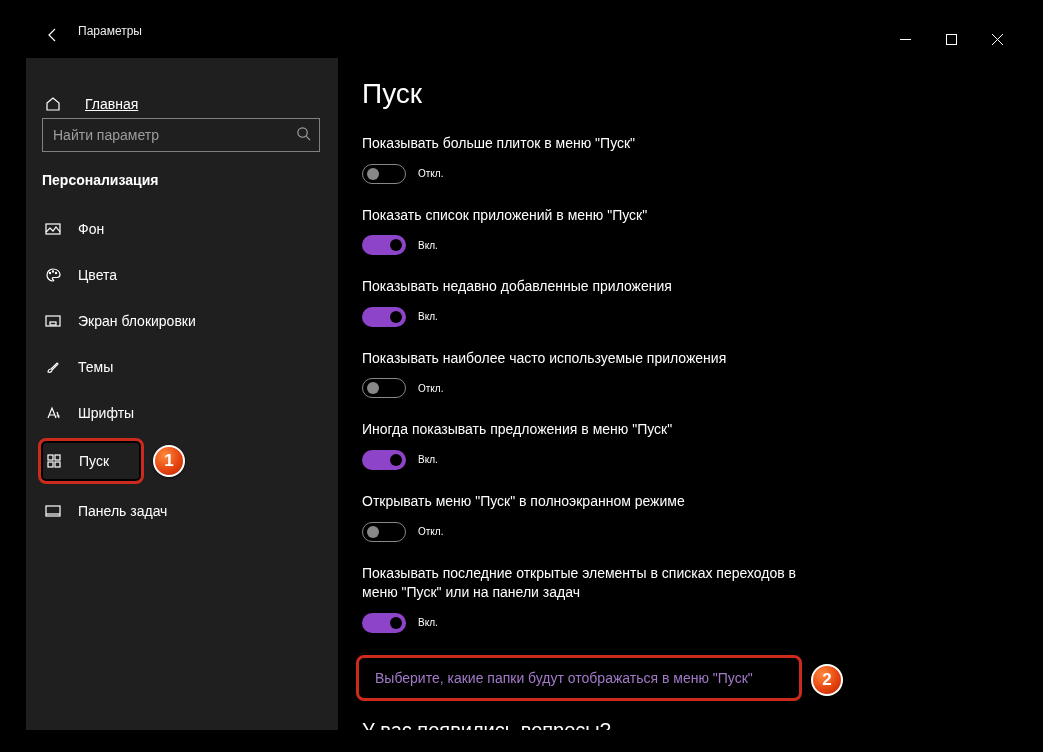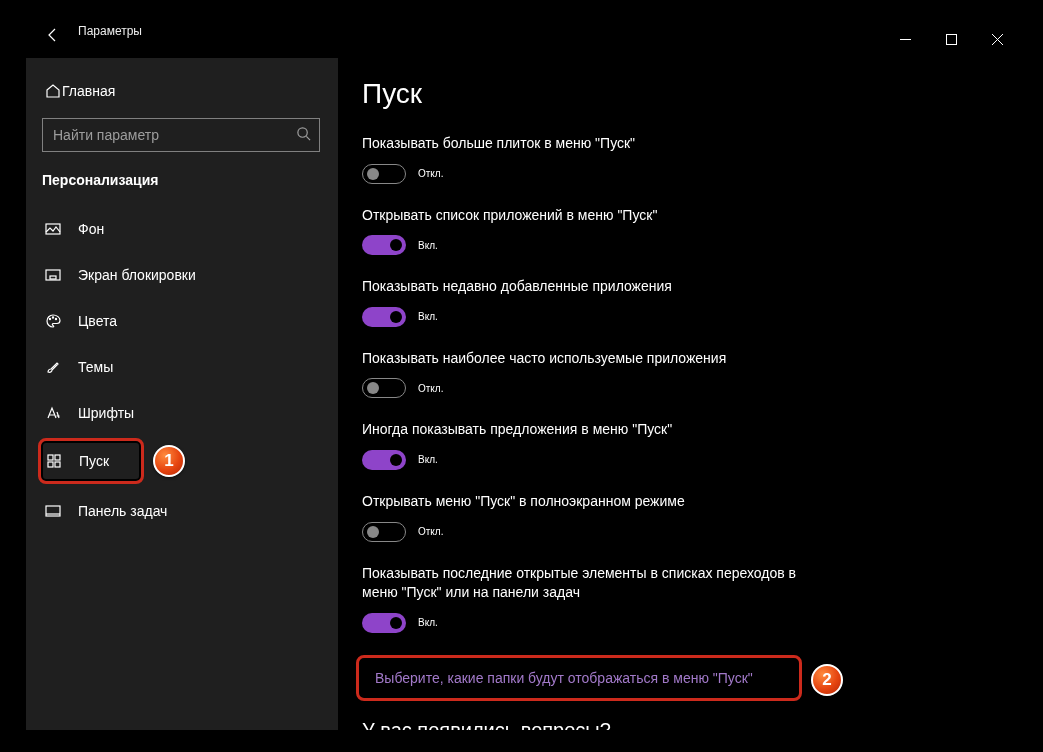--- a/index.html
+++ b/index.html
@@ -14,21 +14,21 @@
   }
   .tb-back { width: 22px; height: 22px; display: flex; align-items: center; justify-content: center; margin-right: 14px; color: #fff; }
   .tb-title { flex: 0 0 auto; }
   .tb-spacer { flex: 1; }
   .tb-controls { display: flex; }
   .tb-btn { width: 46px; height: 30px; display: flex; align-items: center; justify-content: center; color: #fff; }
   .tb-btn svg { stroke: #fff; }
   .body { flex: 1; display: flex; min-height: 0; }
 
   .sidebar { width: 312px; background: #1f1f1f; padding: 12px 4px 0 14px; display: flex; flex-direction: column; }
-  .sb-home { display: flex; align-items: center; height: 42px; gap: 0; padding-left: 4px; font-size: 14px; }
+  .sb-home { display: flex; align-items: flex-end; height: 42px; gap: 23px; padding-left: 4px; font-size: 14px; text-decoration: underline; }
   .sb-icon { width: 18px; display: flex; justify-content: center; align-items: center; }
   .searchbox {
     margin: 6px 14px 14px 2px; height: 34px; border: 1px solid #808080;
     display: flex; align-items: center; padding: 0 8px 0 10px; color: #9d9d9d;
     font-size: 14px; justify-content: space-between; background: transparent;
   }
   .sb-cat { font-size: 14px; font-weight: 600; color: #fff; padding: 6px 0 18px 2px; }
   .sb-item { display: flex; align-items: center; height: 46px; gap: 16px; padding-left: 4px; font-size: 14px; color: #fff; cursor: default; }
 
   .hl-1 {
@@ -130,37 +130,37 @@
               <rect x="1" y="3" width="14" height="10"></rect>
               <path d="M1 11 L5 7 L8 10 L11 6 L15 11"></path>
             </svg>
         </span>
         <span>Фон</span>
       </div>
 
       <div class="sb-item">
         <span class="sb-icon">
           <svg width="16" height="16" viewBox="0 0 16 16" fill="none" stroke="#fff" stroke-width="1.2">
-              <rect x="1" y="3" width="14" height="10"></rect>
-              <rect x="5" y="9" width="6" height="3"></rect>
-            </svg>
-        </span>
-        <span>Экран блокировки</span>
-      </div>
-
-      <div class="sb-item">
-        <span class="sb-icon">
-          <svg width="16" height="16" viewBox="0 0 16 16" fill="none" stroke="#fff" stroke-width="1.2">
               <path d="M8 2a6 6 0 1 0 0 12c1 0 1-1 0-1.5s-1-2 .5-2H12a3 3 0 0 0 3-3C15 4.5 12 2 8 2Z"></path>
               <circle cx="5" cy="6" r=".6" fill="#fff"></circle>
               <circle cx="8" cy="4.5" r=".6" fill="#fff"></circle>
               <circle cx="11" cy="6" r=".6" fill="#fff"></circle>
             </svg>
         </span>
         <span>Цвета</span>
+      </div>
+
+      <div class="sb-item">
+        <span class="sb-icon">
+          <svg width="16" height="16" viewBox="0 0 16 16" fill="none" stroke="#fff" stroke-width="1.2">
+              <rect x="1" y="3" width="14" height="10"></rect>
+              <rect x="5" y="9" width="6" height="3"></rect>
+            </svg>
+        </span>
+        <span>Экран блокировки</span>
       </div>
 
       <div class="sb-item">
         <span class="sb-icon">
           <svg width="16" height="16" viewBox="0 0 16 16" fill="none" stroke="#fff" stroke-width="1.2">
               <path d="M3 13c0-2 2-3 3-3l6-6 1 1-6 6c0 1-1 3-4 2Z"></path>
             </svg>
         </span>
         <span>Темы</span>
       </div>
@@ -208,21 +208,21 @@
         <div class="setting-label">Показывать больше плиток в меню "Пуск"</div>
         <div class="toggle-row">
           <div class="toggle off">
               <div class="knob"></div>
             </div>
           <span class="toggle-state">Откл.</span>
         </div>
       </div>
 
       <div class="setting">
-        <div class="setting-label">Открывать список приложений в меню "Пуск"</div>
+        <div class="setting-label">Показать список приложений в меню "Пуск"</div>
         <div class="toggle-row">
           <div class="toggle on">
               <div class="knob"></div>
             </div>
           <span class="toggle-state">Вкл.</span>
         </div>
       </div>
 
       <div class="setting">
         <div class="setting-label">Показывать недавно добавленные приложения</div>

